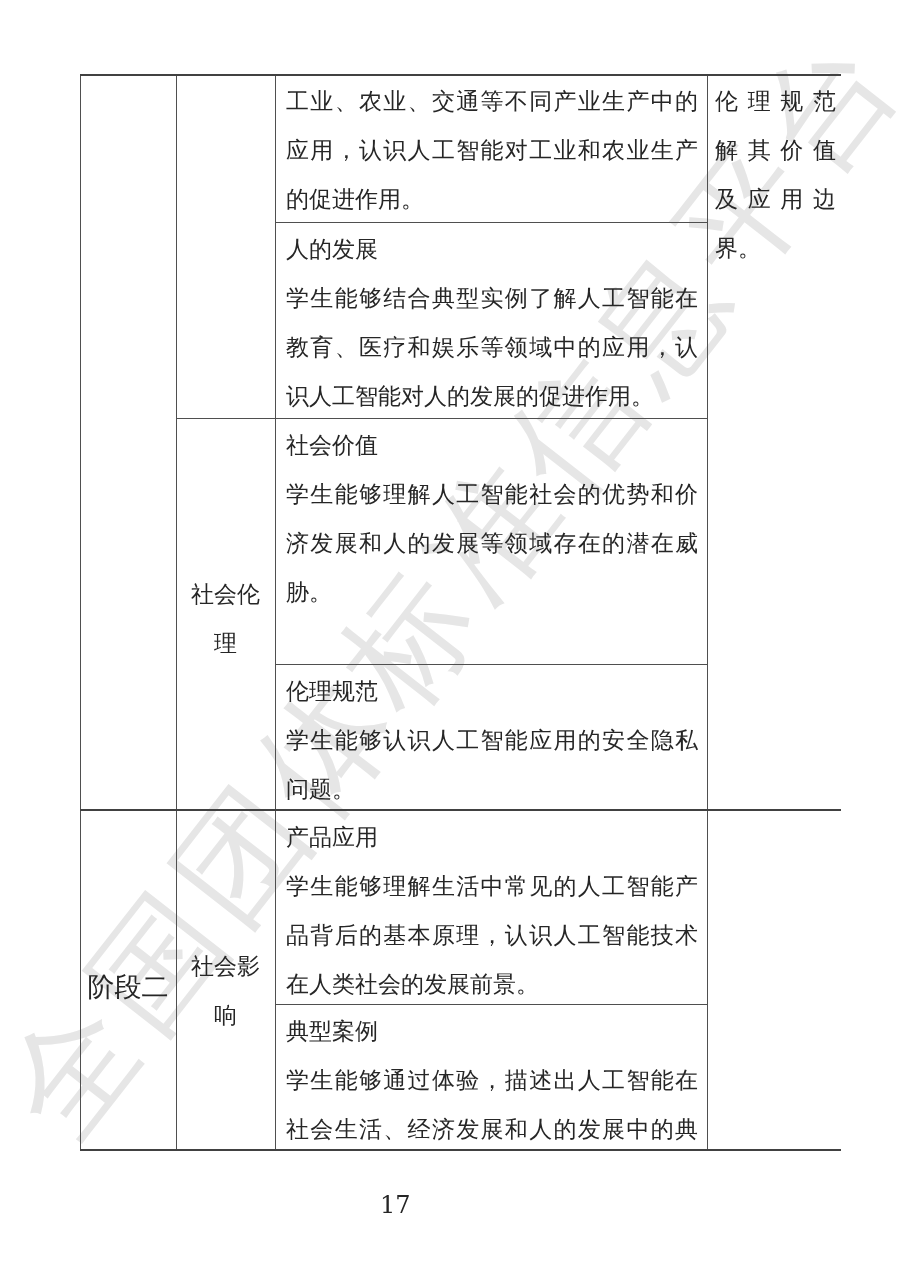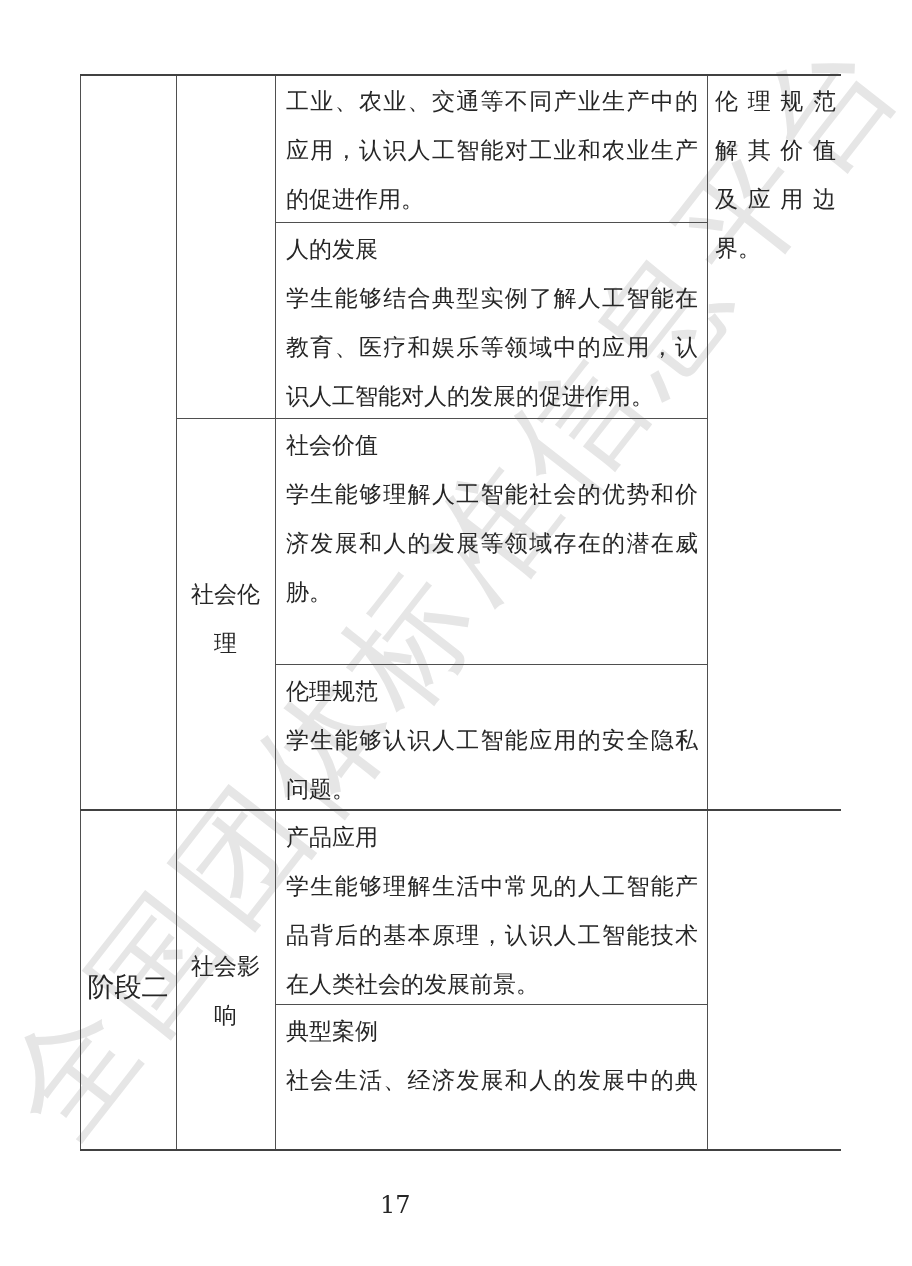--- a/index.html
+++ b/index.html
@@ -93,20 +93,21 @@
     <div>
         <div class="wline">学生能够理解生活中常见的人工智能产</div>
         <div class="wline">品背后的基本原理，认识人工智能技术</div>
         <div class="wline">在人类社会的发展前景。</div>
       </div>
   </div>
 
   <div class="cell jall" style="left:286px;top:1007px;width:412px;">
     <div class="title">典型案例</div>
     <div>
+        <div class="wline">学生能够通过体验，描述出人工智能在</div>
         <div class="wline">社会生活、经济发展和人的发展中的典</div>
       </div>
   </div>
 
   <div class="cell" style="left:715px;top:77px;width:121px;">
       <div class="wline">伦理规范</div>
       <div class="wline">解其价值</div>
       <div class="wline">及应用边</div>
       <div class="wline">界。</div>
     </div>

